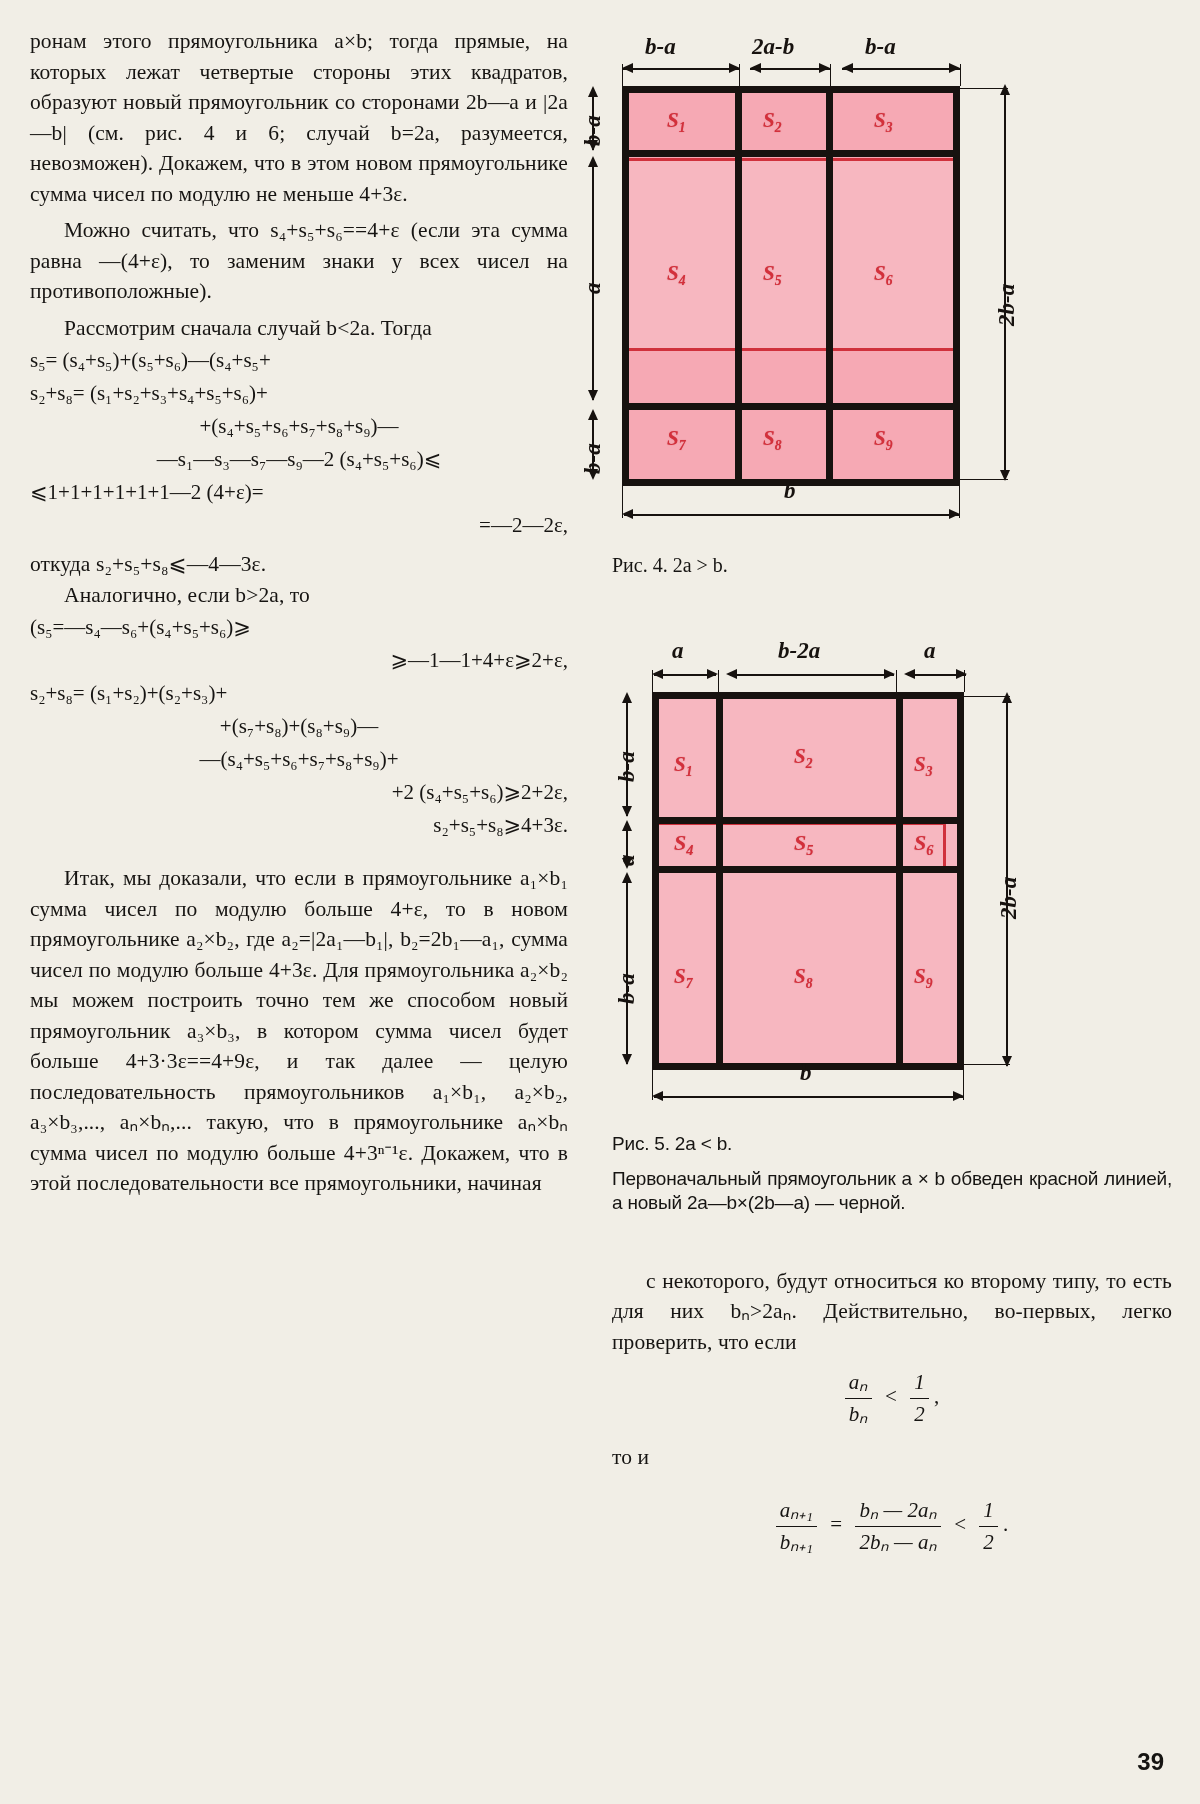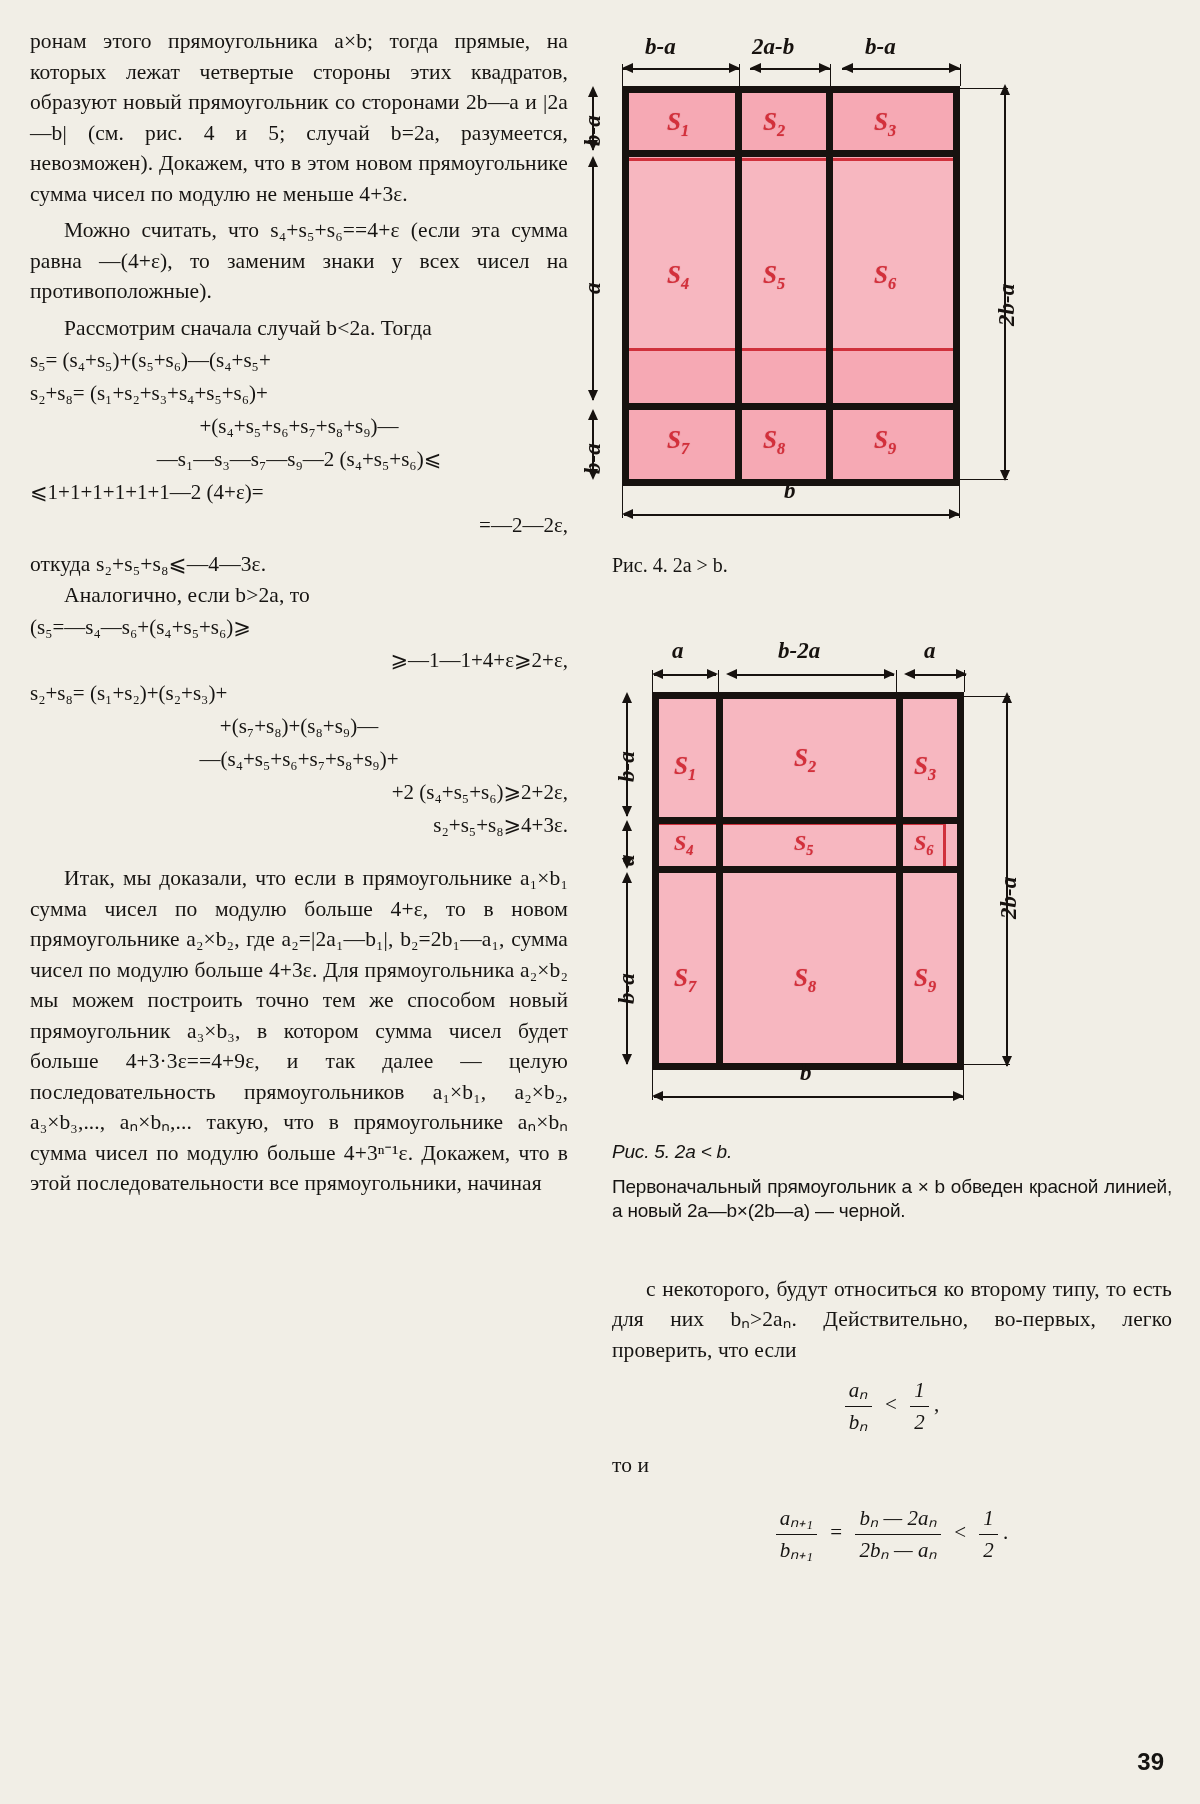--- a/index.html
+++ b/index.html
@@ -74,21 +74,21 @@
     background:#f5a3ae;
   }
   .cell-lite{background:#f7b7c0;}
   .blk{position:absolute;background:#17120f;}
   .redline{position:absolute;background:#d0313c;}
   .slabel{
     position:absolute;
     color:#d3303b;
     font-style:italic;
     font-family:"Liberation Serif", serif;
-    font-size:25px;
+    font-size:21px;
     font-weight:bold;
     text-shadow:0 0 1px rgba(180,30,40,.5);
   }
   .slabel sub{font-size:0.65em;}
   .dimtxt{
     position:absolute;
     font-style:italic;
     font-size:23px;
     font-family:"Liberation Serif", serif;
     color:#17120f;
@@ -135,21 +135,21 @@
   .frac .num{display:block;padding:0 4px;border-bottom:1.4px solid #161412;}
   .frac .den{display:block;padding:0 4px;}
 </style>
 </head>
 <body>
 
 <div class="page">
 
   <div class="col-left">
 
-    <p class="body cont">ронам этого прямоугольника a×b; тогда прямые, на которых лежат четвертые стороны этих квадратов, образуют новый прямоугольник со сторонами 2b—a и |2a—b| (см. рис. 4 и 5; случай b=2a, разумеется, невозможен). Докажем, что в этом новом прямоугольнике сумма чисел по модулю не меньше 4+3ε.</p>
+    <p class="body cont">ронам этого прямоугольника a×b; тогда прямые, на которых лежат четвертые стороны этих квадратов, образуют новый прямоугольник со сторонами 2b—a и |2a—b| (см. рис. 4 и 6; случай b=2a, разумеется, невозможен). Докажем, что в этом новом прямоугольнике сумма чисел по модулю не меньше 4+3ε.</p>
     <div class="spacer6"></div>
     <p class="body">Можно считать, что s₄+s₅+s₆==4+ε (если эта сумма равна —(4+ε), то заменим знаки у всех чисел на противоположные).</p>
     <div class="spacer6"></div>
     <p class="body">Рассмотрим сначала случай b&lt;2a. Тогда</p>
 
     <div class="math">s₅= (s₄+s₅)+(s₅+s₆)—(s₄+s₅+</div>
     <div class="math">s₂+s₈= (s₁+s₂+s₃+s₄+s₅+s₆)+</div>
     <div class="math c">+(s₄+s₅+s₆+s₇+s₈+s₉)—</div>
     <div class="math c">—s₁—s₃—s₇—s₉—2 (s₄+s₅+s₆)⩽</div>
     <div class="math">⩽1+1+1+1+1+1—2 (4+ε)=</div>
@@ -331,21 +331,21 @@
         <div class="tick" style="left:352px;top:430px;width:46px;height:1.4px;"></div>
 
         <div class="arrowline" style="left:42px;top:462px;width:310px;"></div>
         <div class="ah l" style="left:40px;top:457px;"></div>
         <div class="ah r" style="left:341px;top:457px;"></div>
         <div class="dimtxt" style="left:188px;top:426px;">b</div>
         <div class="tick" style="left:40px;top:436px;width:1.4px;height:30px;"></div>
         <div class="tick" style="left:351px;top:436px;width:1.4px;height:30px;"></div>
       </div>
 
-      <div class="caption caption-small" style="margin-top:16px;font-style:italic;">Рис. 5. 2a &lt; b.</div>
+      <div class="caption caption-small" style="margin-top:8px;">Рис. 5. 2a &lt; b.</div>
       <div class="caption caption-small" style="margin-top:10px;text-align:justify;">Первоначальный прямоугольник a × b обведен красной линией, а новый 2a—b×(2b—a) — черной.</div>
     </div>
 
     <div class="spacer20"></div>
 
     <p class="body" style="margin-top:30px;">с некоторого, будут относиться ко второму типу, то есть для них bₙ&gt;2aₙ. Действительно, во-первых, легко проверить, что если</p>
 
     <div class="math c" style="margin-top:10px;">
       <span class="frac">
         <span class="num">aₙ</span>

